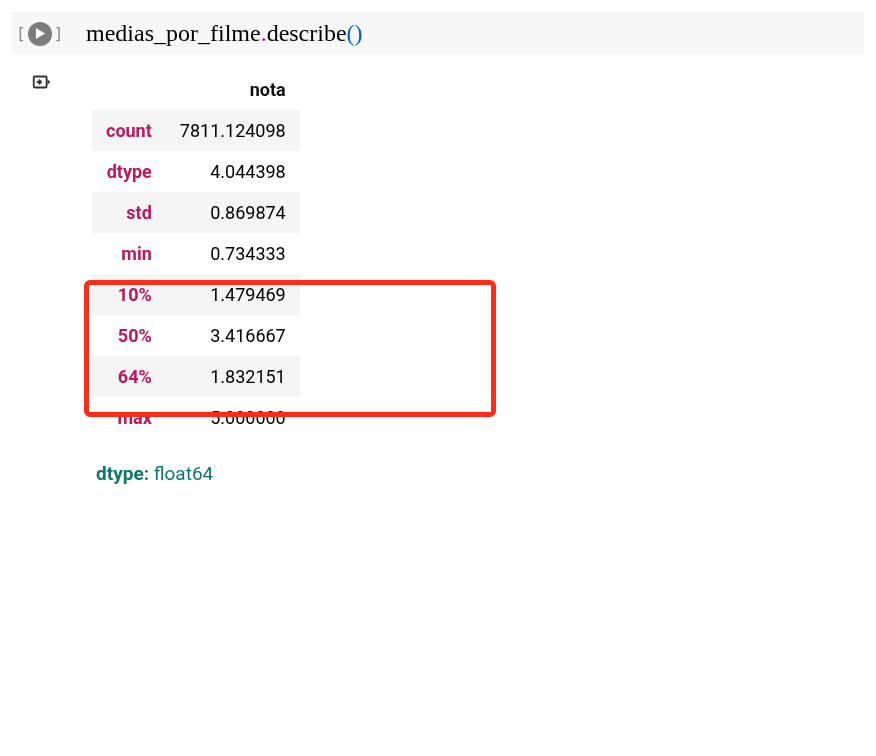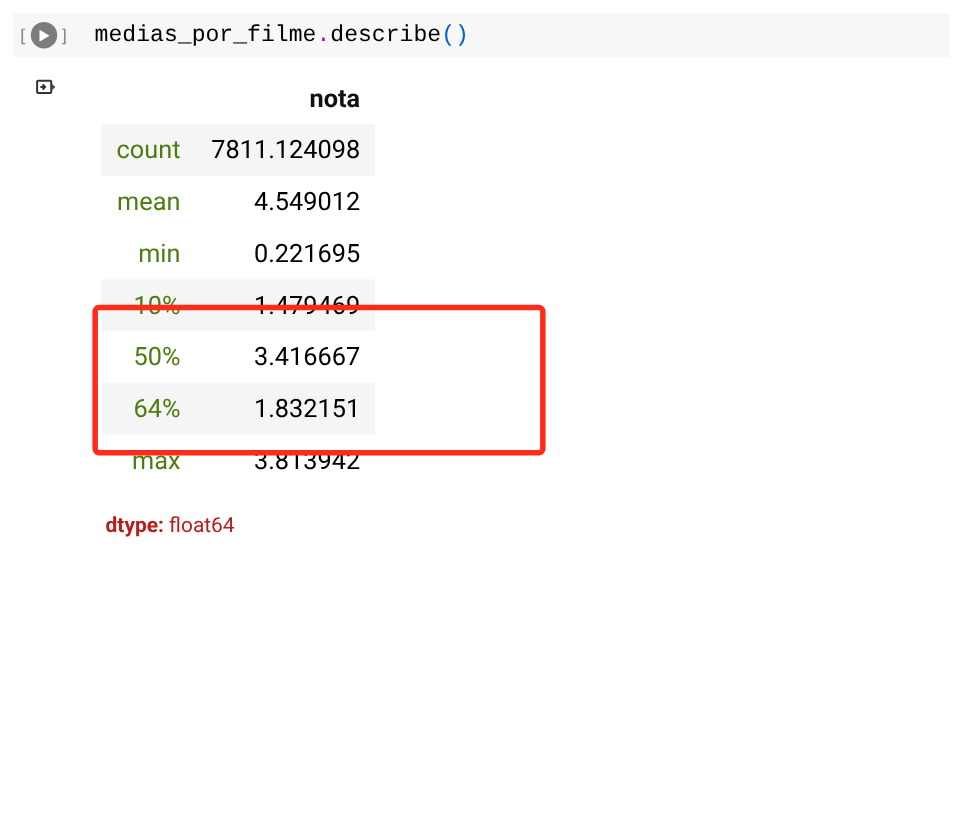--- a/index.html
+++ b/index.html
@@ -47,22 +47,22 @@
       margin: 0 2px;
       cursor: pointer;
     }
     .run-button svg {
       fill: #ffffff;
       width: 11px;
       height: 11px;
       margin-left: 2px;
     }
     .code-line {
-      font-family: Liberation Mono, monospace;
-      font-size: 21px;
+      font-family: Liberation Serif, serif;
+      font-size: 24px;
       color: #000;
       padding-left: 12px;
     }
     .code-ident {
       color: #000;
     }
     .code-dot {
       color: #c000c0;
     }
     .code-paren {
@@ -87,48 +87,48 @@
       stroke: #333;
       fill: none;
       stroke-width: 2;
     }
     .output-content {
       padding-left: 20px;
       position: relative;
     }
     .describe-table {
       border-collapse: collapse;
-      font-size: 23px;
+      font-size: 18px;
     }
     .describe-table th,
     .describe-table td {
       padding: 10px 14px;
       text-align: right;
       border: none;
     }
     .describe-table thead th {
       font-weight: 700;
       color: #111;
       background: #fff;
     }
     .describe-table tbody th {
-      font-weight: 400;
-      color: #4d7c0f;
+      font-weight: 700;
+      color: #be185d;
       text-align: right;
     }
     .describe-table tbody tr.shaded {
       background: #f5f5f5;
     }
     .describe-table tbody tr.plain {
       background: #ffffff;
     }
     .dtype-line {
       margin-top: 24px;
       font-size: 19px;
-      color: #b91c1c;
+      color: #0f766e;
       padding-left: 4px;
     }
     .dtype-line .label {
       font-weight: 700;
     }
     .highlight-box {
       position: absolute;
       border: 5px solid #ff2a1a;
       border-radius: 6px;
       pointer-events: none;
@@ -172,42 +172,46 @@
             <th></th>
             <th>nota</th>
           </tr>
         </thead>
         <tbody>
           <tr class="shaded">
             <th>count</th>
             <td>7811.124098</td>
           </tr>
           <tr class="plain">
-            <th>mean</th>
-            <td>4.549012</td>
+            <th>dtype</th>
+            <td>4.044398</td>
+          </tr>
+          <tr class="shaded">
+            <th>std</th>
+            <td>0.869874</td>
           </tr>
           <tr class="plain">
             <th>min</th>
-            <td>0.221695</td>
+            <td>0.734333</td>
           </tr>
           <tr class="shaded">
             <th>10%</th>
             <td>1.479469</td>
           </tr>
           <tr class="plain">
             <th>50%</th>
             <td>3.416667</td>
           </tr>
           <tr class="shaded">
             <th>64%</th>
             <td>1.832151</td>
           </tr>
           <tr class="plain">
             <th>max</th>
-            <td>3.813942</td>
+            <td>5.000000</td>
           </tr>
         </tbody>
       </table>
 
       <div class="highlight-box" id="hl-box" style="left: 12px; top: 211px; width: 412.156px; height: 137px;"></div>
 
       <div class="dtype-line">
         <span class="label">dtype:</span>
         <span>float64</span>
       </div>

